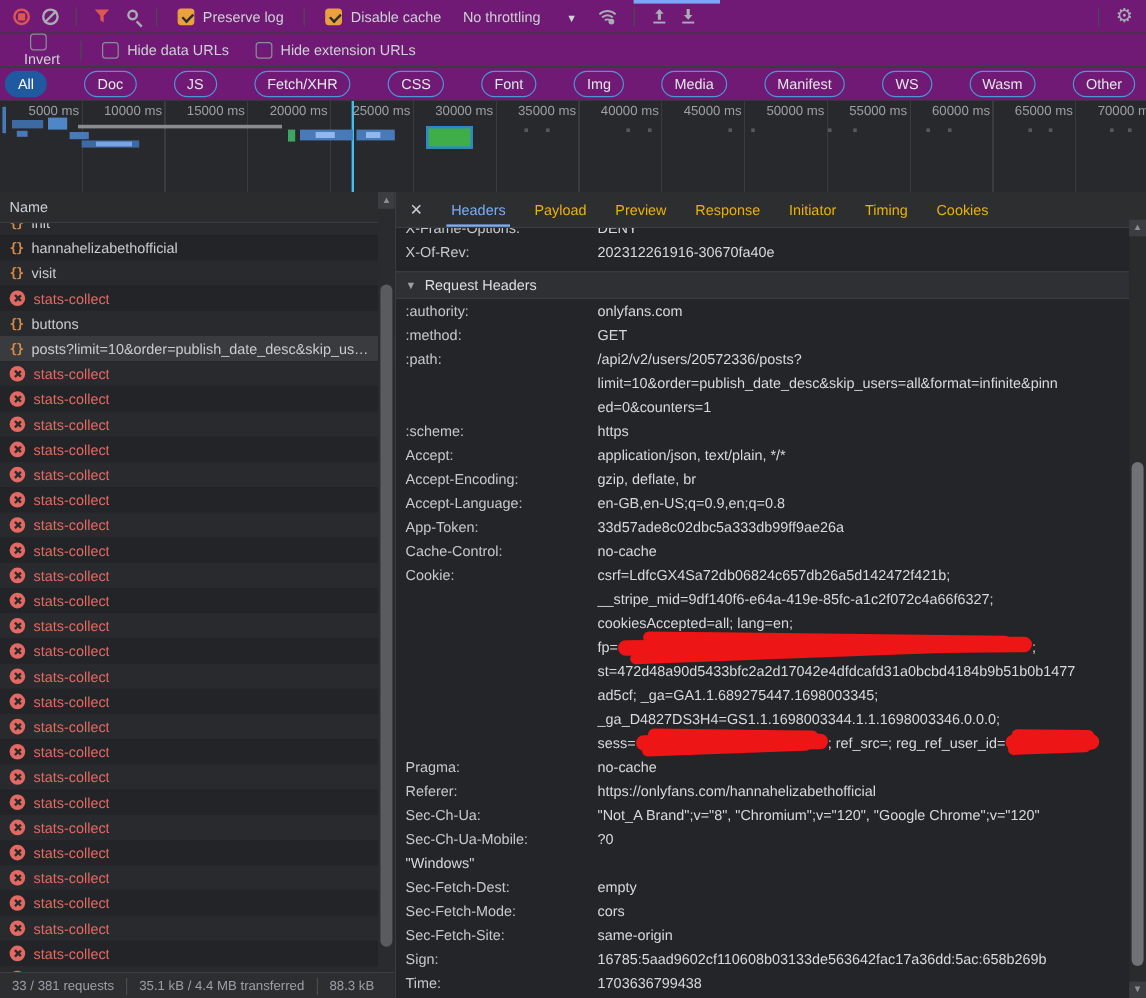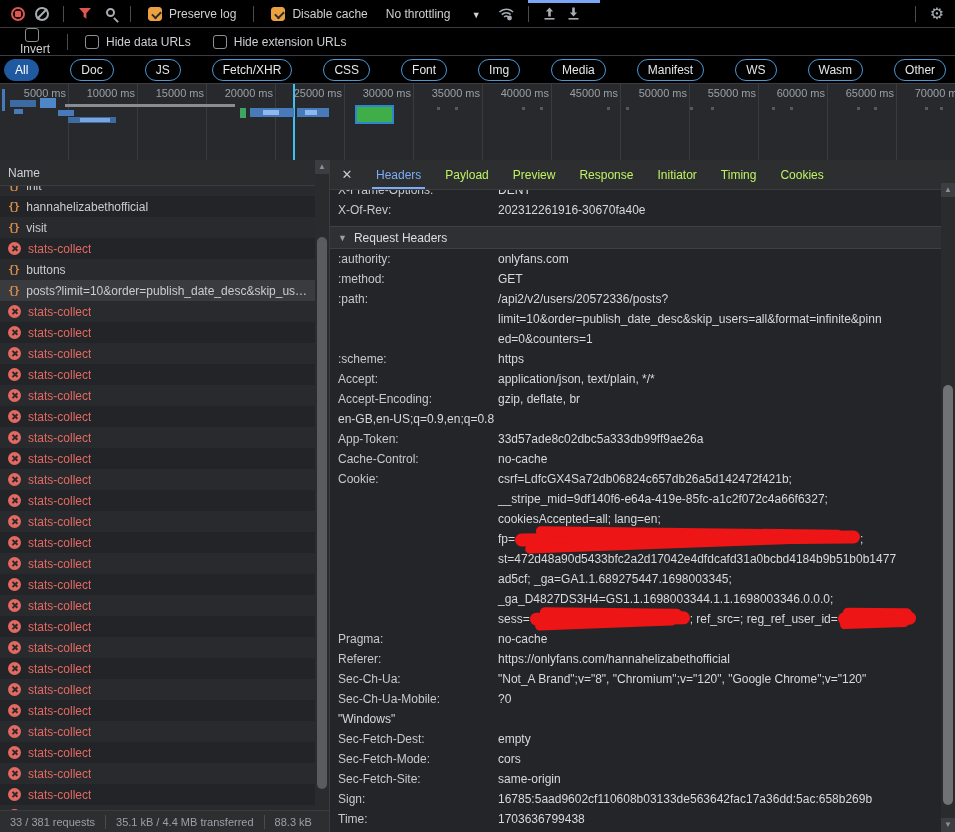--- a/index.html
+++ b/index.html
@@ -3,21 +3,21 @@
 <meta charset="utf-8">
 <style>
   * { box-sizing: border-box; margin: 0; padding: 0; }
   html,body { width:955px; height:832px; overflow:hidden; }
   body {
     font-family: "Liberation Sans", sans-serif;
     background:#242528; color:#cdd0d4; font-size:12px;
     position:relative;
   }
   
-  .toolbar-row { display:flex; align-items:center; background:#000000; border-bottom:1px solid #3b3c3f; position:relative; }
+  .toolbar-row { display:flex; align-items:center; background:#701a75; border-bottom:1px solid #3b3c3f; position:relative; }
   #main-toolbar { height:28px; padding:0 6px; }
   #filter-toolbar { height:28px; padding:0 4px; }
   #type-toolbar { height:28px; padding:0 4px; }
   .vsep { width:1px; height:16px; background:#4a4b4e; margin:0 9px; flex:none; }
   .spacer { flex:1; }
   .tab-indicator-strip { position:absolute; top:0; left:528px; width:72px; height:3px; background:#7ba6f8; z-index:5; }
 
   
   .tbtn { display:inline-flex; align-items:center; justify-content:center; width:24px; height:24px; flex:none; cursor:pointer; }
   .icon-record { width:14px; height:14px; border:2px solid #df5650; border-radius:50%; position:relative; }
@@ -80,21 +80,21 @@
   .scrollbar { position:absolute; width:14px; background:#2a2b2d; z-index:4; }
   #left-scrollbar { right:0; top:0; bottom:22px; }
   #right-scrollbar { right:0; top:23px; bottom:0; }
   .sb-arrow { position:absolute; left:0; width:14px; height:14px; color:#8a8f94; font-size:8px; text-align:center; line-height:14px; background:#3c3d40; cursor:pointer; }
   .sb-thumb { position:absolute; left:2px; width:10px; border-radius:5px; cursor:pointer; }
 
   
   #right-panel { flex:1; position:relative; background:#242528; overflow:hidden; }
   #details-tabbar { height:30px; background:#2d2e30; border-bottom:1px solid #3b3c3f; display:flex; align-items:stretch; padding-left:6px; position:relative; z-index:2; }
   .close-x { align-self:center; width:22px; text-align:center; color:#c7cace; font-size:13px; cursor:pointer; margin-right:6px; }
-  .dtab { display:flex; align-items:center; padding:0 12px; color:#bef264; cursor:pointer; position:relative; }
+  .dtab { display:flex; align-items:center; padding:0 12px; color:#eab308; cursor:pointer; position:relative; }
   .dtab.active { color:#7cacf8; }
   .dtab.active::after { content:""; position:absolute; left:8px; right:8px; bottom:0; height:2px; background:#7cacf8; }
 
   #details-content { position:absolute; top:30px; left:0; right:14px; bottom:0; overflow:hidden; }
   .hrow { display:flex; padding-left:8px; line-height:20px; }
   .hrow.partial-top { margin-top:-10px; }
   .hkey { width:160px; flex:none; color:#c6c9cc; }
   .hval { flex:1; color:#d7d9dc; word-break:break-all; }
   .vline { line-height:20px; white-space:nowrap; }
   #section-bar { margin-top:6px; height:23px; background:#2f3033; border-top:1px solid #3f4043; border-bottom:1px solid #3f4043; display:flex; align-items:center; padding-left:8px; color:#dcdee1; cursor:pointer; }
@@ -451,20 +451,21 @@
           </div>
           <div class="hrow">
             <div class="hkey">Accept:</div>
             <div class="hval">application/json, text/plain, */*</div>
           </div>
           <div class="hrow">
             <div class="hkey">Accept-Encoding:</div>
             <div class="hval">gzip, deflate, br</div>
           </div>
           <div class="hrow">
+            <div class="hkey">Accept-Language:</div>
             <div class="hval">en-GB,en-US;q=0.9,en;q=0.8</div>
           </div>
           <div class="hrow">
             <div class="hkey">App-Token:</div>
             <div class="hval">33d57ade8c02dbc5a333db99ff9ae26a</div>
           </div>
           <div class="hrow">
             <div class="hkey">Cache-Control:</div>
             <div class="hval">no-cache</div>
           </div>

